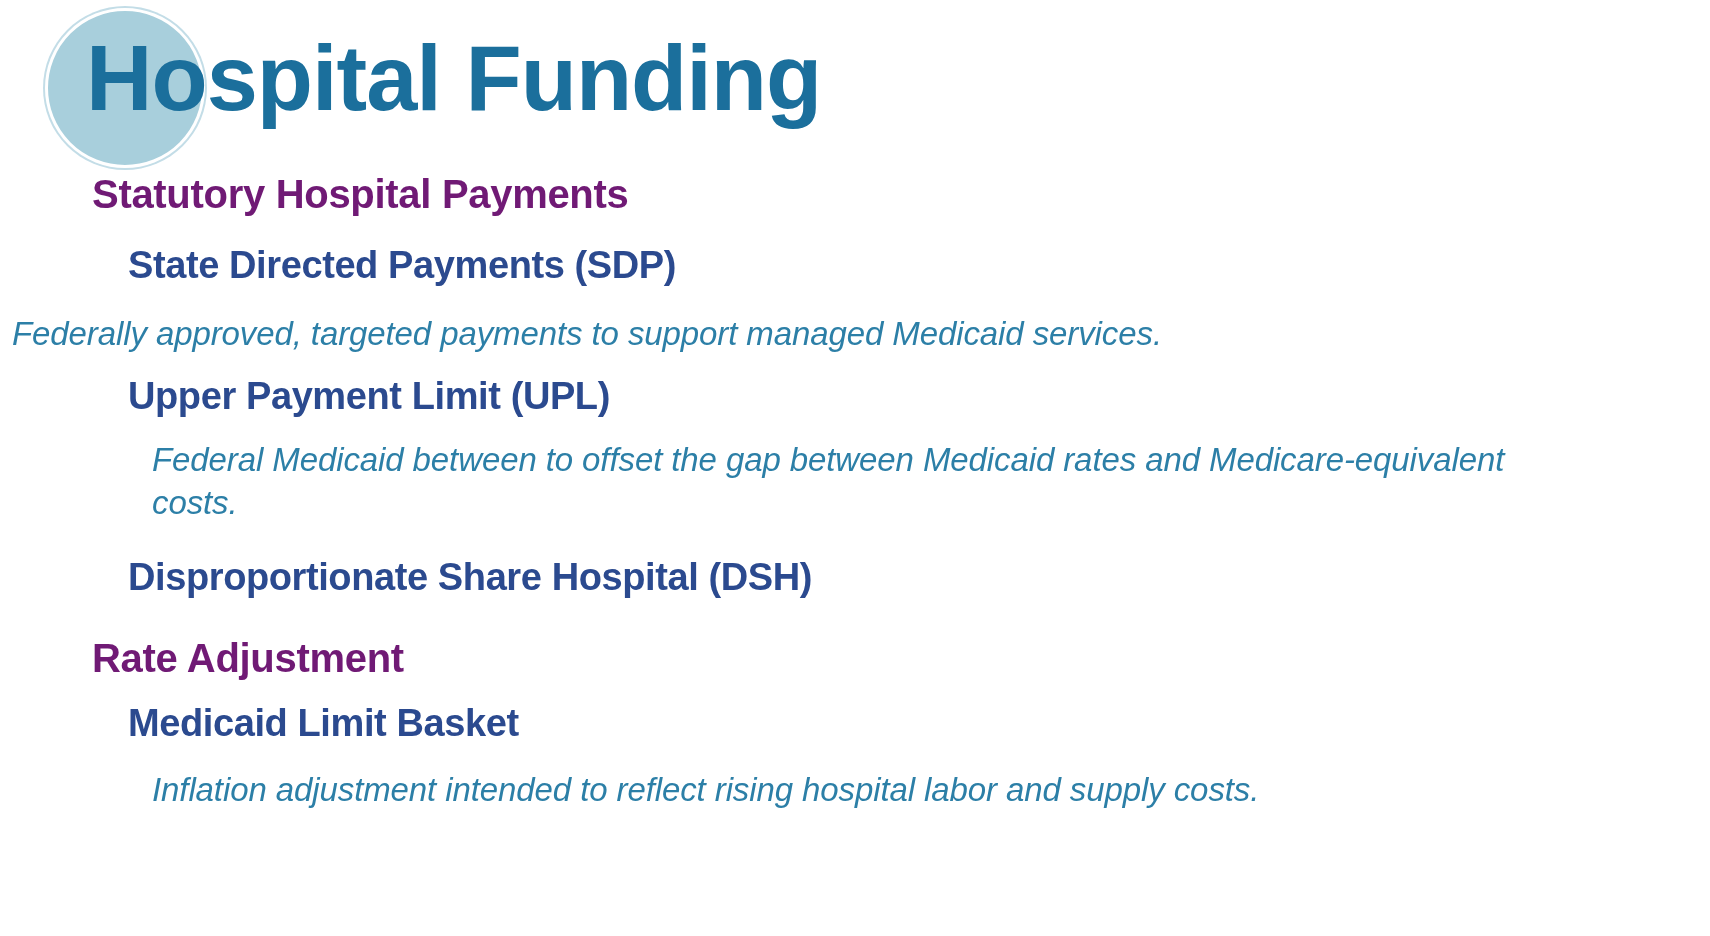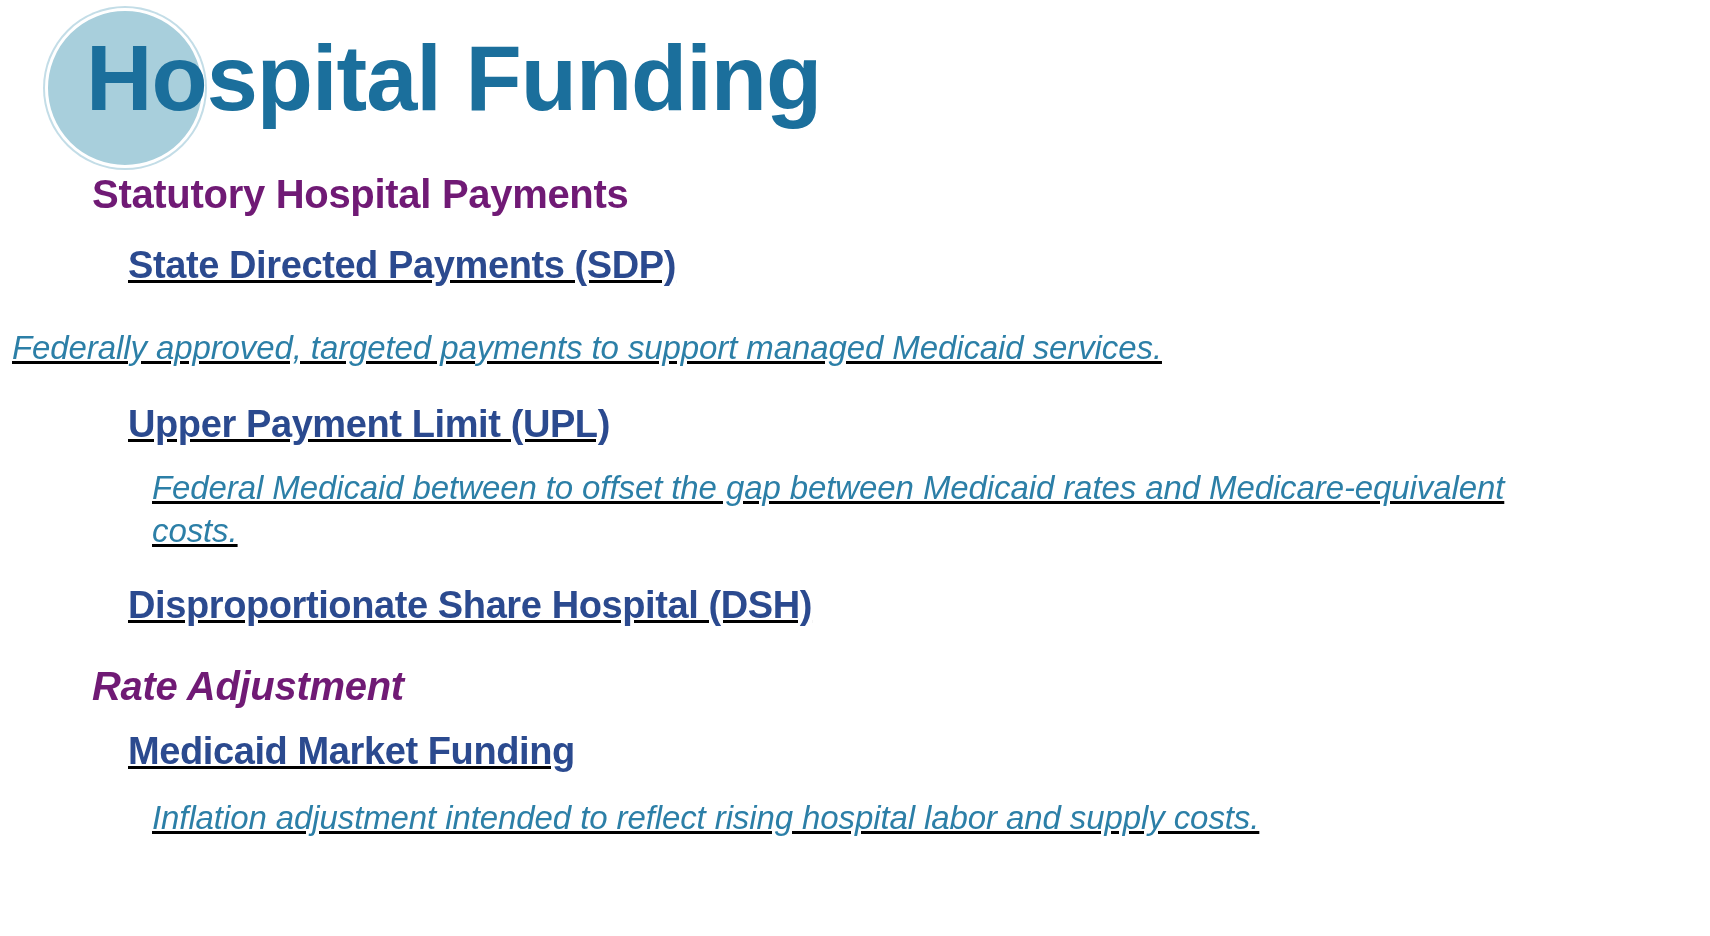--- a/index.html
+++ b/index.html
@@ -69,21 +69,20 @@
     line-height: 1.1;
     white-space: nowrap;
   }
 
   .section-body {
     padding-left: 0;
   }
 
   .item {
     margin: 0;
-    text-decoration: underline;
   }
 
   .item-title {
     color: #2b4a8f;
     font-size: 38px;
     font-weight: bold;
     letter-spacing: -0.4px;
     padding-left: 128px;
     line-height: 1.12;
     white-space: nowrap;
@@ -96,27 +95,27 @@
     font-weight: normal;
     padding-left: 152px;
     padding-right: 170px;
     line-height: 1.28;
     letter-spacing: -0.1px;
   }
 
   
   .sec-1 .section-header { margin-top: 0px; }
   .sec-1 .item-1 .item-title { margin-top: 28px; }
-  .sec-1 .item-1 .item-desc  { margin-top: 40px; padding-left: 12px; }
-  .sec-1 .item-2 .item-title { margin-top: 34px; }
+  .sec-1 .item-1 .item-desc  { margin-top: 26px; padding-left: 12px; }
+  .sec-1 .item-2 .item-title { margin-top: 20px; }
   .sec-1 .item-2 .item-desc  { margin-top: 22px; }
   .sec-1 .item-3 .item-title { margin-top: 32px; }
   .sec-1 .item-3 .item-desc  { margin-top: 22px; }
 
-  .sec-2 .section-header { margin-top: 38px; font-style: italic; }
+  .sec-2 .section-header { margin-top: 38px; }
   .sec-2 .item-1 .item-title { margin-top: 22px; }
   .sec-2 .item-1 .item-desc  { margin-top: 24px; }
 </style>
 </head>
 <body>
 
 <div id="slide">
 
   <div class="title-block">
     <div class="title-badge"></div>
@@ -144,20 +143,20 @@
 
     </div>
   </div>
 
   <div class="section sec-2">
     <div class="section-header">Rate Adjustment</div>
 
     <div class="section-body">
 
       <div class="item item-1">
-        <div class="item-title">Medicaid Market Funding</div>
+        <div class="item-title">Medicaid Limit Basket</div>
         <div class="item-desc">Inflation adjustment intended to reflect rising hospital labor and supply costs.</div>
       </div>
 
     </div>
   </div>
 
 </div>
 
 </body></html>

